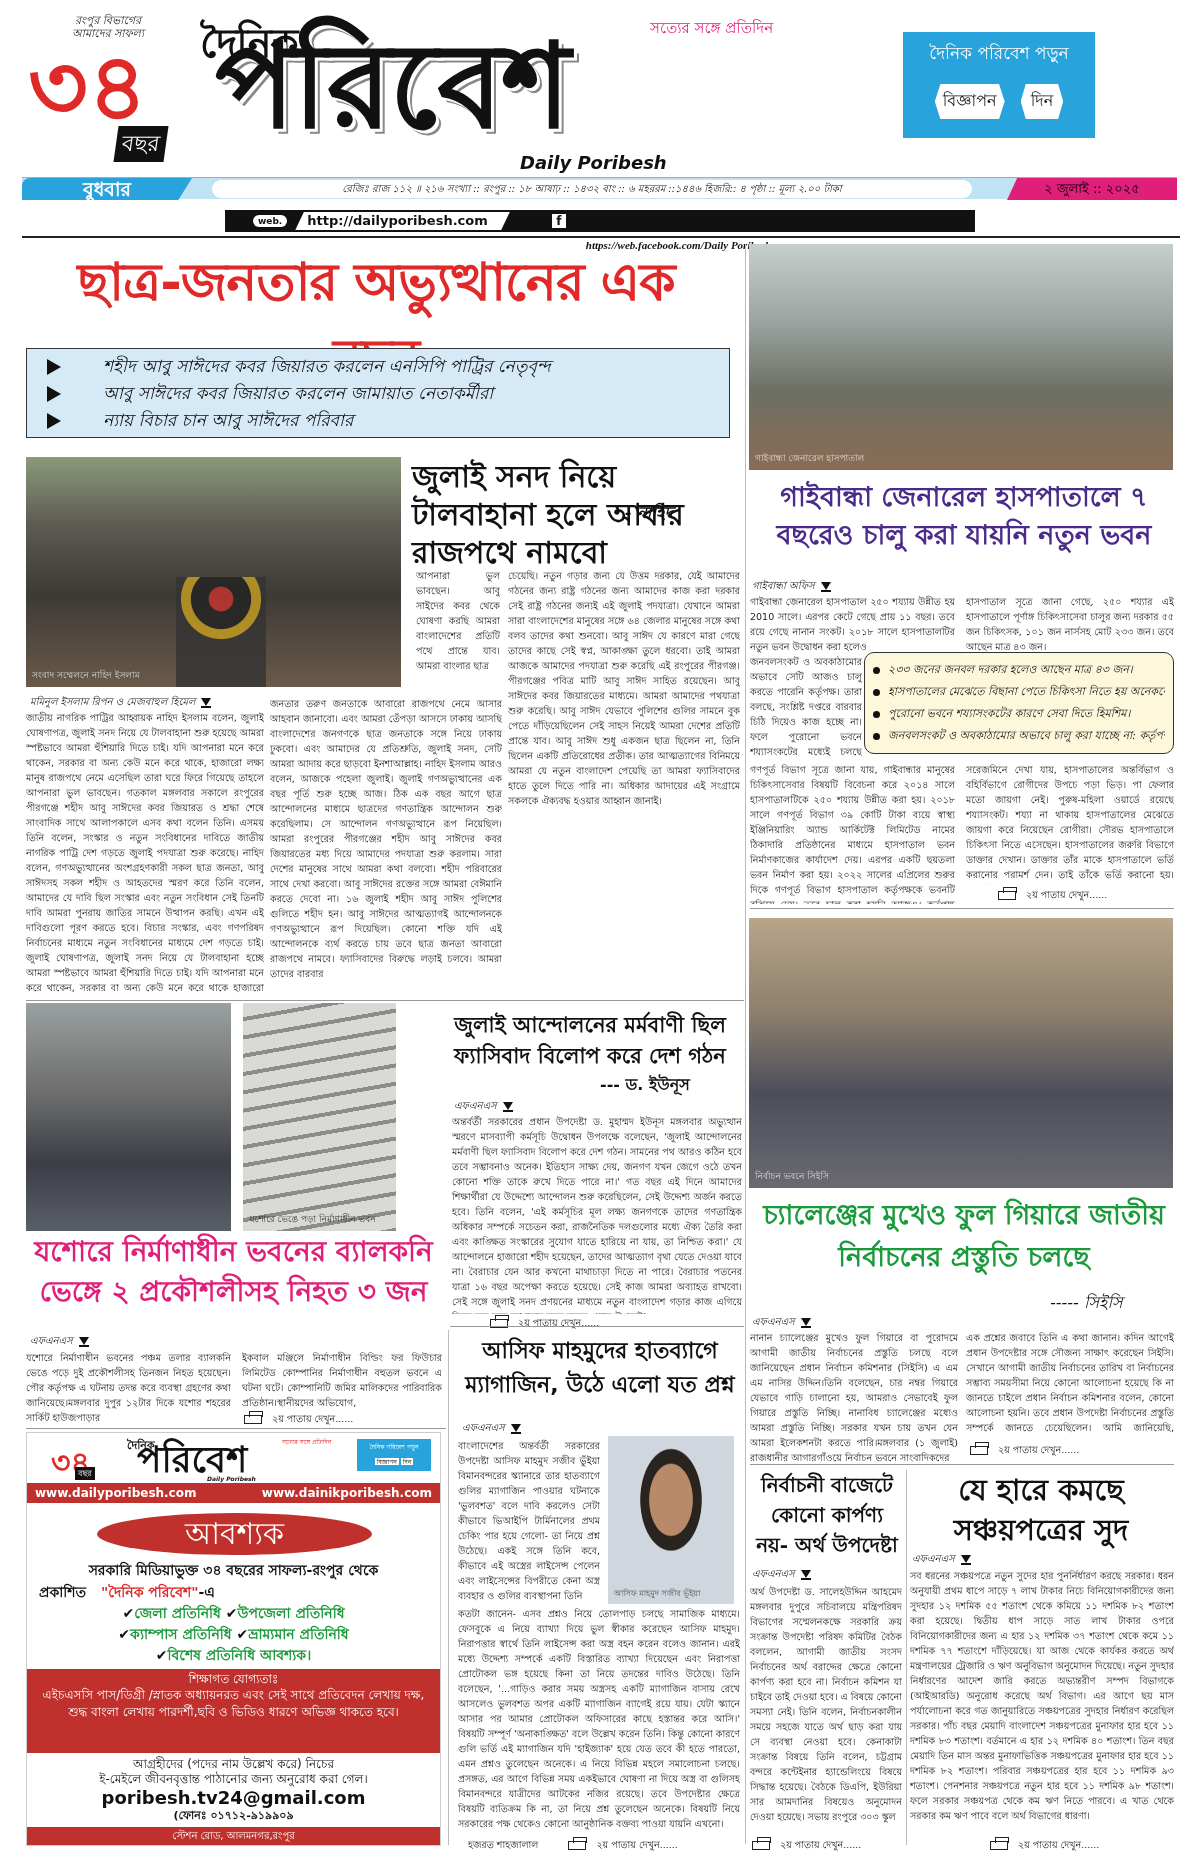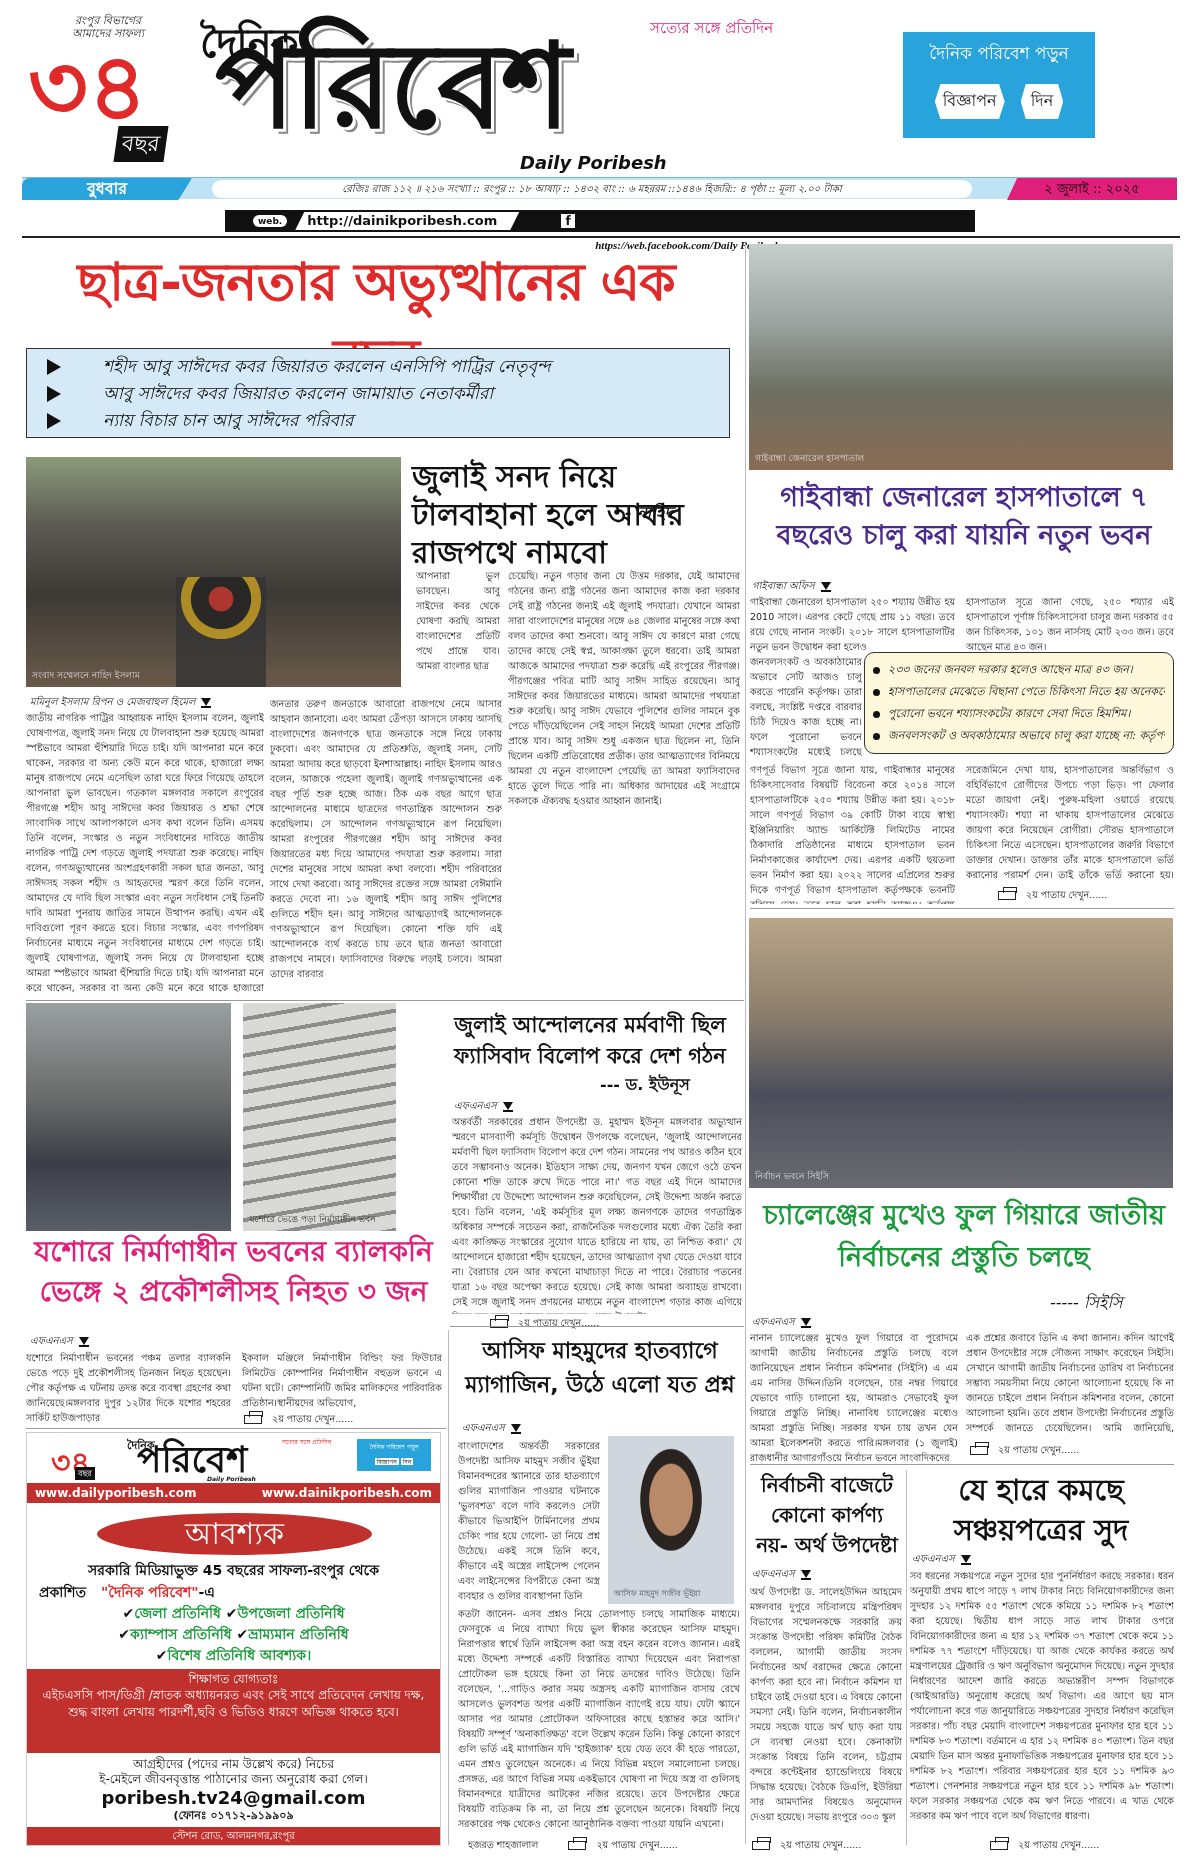--- a/index.html
+++ b/index.html
@@ -39,28 +39,28 @@
   <div class="abs" style="left:903px;top:32px;width:192px;height:106px;background:#29a3db;">
     <div style="text-align:center;font-size:17px;color:#fff;margin-top:8px;">দৈনিক পরিবেশ পড়ুন</div>
     <div style="display:flex;justify-content:center;gap:16px;margin-top:16px;">
       <span style="background:#fff;color:#111;font-size:16px;padding:4px 8px;clip-path:polygon(8% 0,92% 0,100% 50%,92% 100%,8% 100%,0 50%);">বিজ্ঞাপন</span>
       <span style="background:#fff;color:#111;font-size:16px;padding:4px 10px;clip-path:polygon(12% 0,88% 0,100% 50%,88% 100%,12% 100%,0 50%);">দিন</span>
     </div>
   </div>
 </div>
 
 <div class="abs" style="left:22px;top:177px;width:1155px;height:22px;background:#bfe3f5;border-top:1px solid #7fb8d6;">
-  <div class="abs" style="left:0;top:0;width:170px;height:22px;background:#29a3db;color:#fff;font-size:16px;font-weight:bold;text-align:center;line-height:22px;clip-path:polygon(0 0,100% 0,92% 100%,0 100%);border-top-left-radius:8px;">বুধবার</div>
+  <div class="abs" style="left:0;top:0;width:170px;height:22px;background:#29a3db;color:#fff;font-size:19px;font-weight:bold;text-align:center;line-height:22px;clip-path:polygon(0 0,100% 0,92% 100%,0 100%);border-top-left-radius:8px;">বুধবার</div>
   <div class="abs" style="left:190px;top:2px;width:760px;height:18px;background:#fff;border-radius:9px;font-size:10px;font-style:italic;color:#222;line-height:18px;text-align:center;white-space:nowrap;overflow:hidden;">রেজিঃ রাজ ১১২ ॥ ২১৬ সংখ্যা :: রংপুর :: ১৮ আষাঢ় :: ১৪৩২ বাং :: ৬ মহররম ::১৪৪৬ হিজরি:: ৪ পৃষ্ঠা :: মূল্য ২.০০ টাকা</div>
   <div class="abs" style="left:985px;top:0;width:170px;height:22px;background:#e01f7a;color:#000000;font-size:13px;text-align:center;line-height:22px;clip-path:polygon(6% 0,100% 0,100% 100%,0 100%);">২ জুলাই :: ২০২৫</div>
 </div>
 
 <div class="abs" style="left:225px;top:210px;width:750px;height:22px;background:#111;display:flex;align-items:center;">
   <span style="margin-left:28px;background:#fff;color:#111;font-size:9px;font-weight:bold;padding:1px 5px;border-radius:8px;">web.</span>
-  <span style="margin-left:8px;background:#fff;color:#111;font-size:13px;font-weight:bold;padding:1px 22px 1px 12px;height:18px;line-height:16px;clip-path:polygon(4% 0,100% 0,96% 100%,0 100%);">http://dainikporibesh.com</span>
+  <span style="margin-left:8px;background:#fff;color:#111;font-size:13px;font-weight:bold;padding:1px 22px 1px 12px;height:18px;line-height:16px;clip-path:polygon(4% 0,100% 0,96% 100%,0 100%);">http://dailyporibesh.com</span>
   <span style="margin-left:42px;background:#fff;color:#111;font-size:12px;font-weight:bold;width:14px;height:14px;text-align:center;line-height:14px;">f</span>
   <span class="serif" style="margin-left:6px;background:#fff;color:#111;font-size:11px;font-style:italic;font-weight:bold;padding:1px 20px 1px 14px;height:18px;line-height:16px;clip-path:polygon(4% 0,100% 0,96% 100%,0 100%);">https://web.facebook.com/Daily Poribesh</span>
 </div>
 <div class="abs rule" style="left:22px;top:236px;width:1158px;height:2px;background:#222;"></div>
 
 <div class="abs" style="left:26px;top:244px;width:700px;text-align:center;font-size:52px;font-weight:bold;color:#e02a2a;line-height:76px;letter-spacing:-1px;">ছাত্র-জনতার অভ্যুত্থানের এক বছর</div>
 
 <div class="abs" style="left:26px;top:348px;width:704px;height:90px;background:#d5e9f6;border:1px solid #333;padding:4px 0 0 20px;">
   <div style="display:flex;align-items:center;height:27px;">
     <span style="width:0;height:0;border-top:8px solid transparent;border-bottom:8px solid transparent;border-left:14px solid #111;margin-right:42px;"></span>
@@ -220,21 +220,21 @@
     <div class="abs" style="left:330px;top:6px;width:74px;height:32px;background:#29a3db;color:#fff;font-size:6px;text-align:center;padding-top:3px;">
       <div>দৈনিক পরিবেশ পড়ুন</div>
       <div style="margin-top:4px;"><span style="background:#fff;color:#111;padding:0 2px;">বিজ্ঞাপন</span> <span style="background:#fff;color:#111;padding:0 2px;">দিন</span></div>
     </div>
   </div>
   <div class="abs" style="left:0;top:50px;width:413px;height:20px;background:#c0302c;display:flex;justify-content:space-between;align-items:center;padding:0 8px;">
     <span style="color:#fff;font-size:12px;font-weight:bold;">www.dailyporibesh.com</span>
     <span style="color:#fff;font-size:12px;font-weight:bold;">www.dainikporibesh.com</span>
   </div>
   <div class="abs" style="left:70px;top:80px;width:275px;height:42px;background:#c0302c;border-radius:50%;color:#fff;font-size:30px;text-align:center;line-height:42px;">আবশ্যক</div>
-  <div class="abs" style="left:0;top:126px;width:413px;text-align:center;font-size:14px;font-weight:bold;color:#111;">সরকারি মিডিয়াভুক্ত 45 বছরের সাফল্য-রংপুর থেকে</div>
+  <div class="abs" style="left:0;top:126px;width:413px;text-align:center;font-size:14px;font-weight:bold;color:#111;">সরকারি মিডিয়াভুক্ত ৩৪ বছরের সাফল্য-রংপুর থেকে</div>
   <div class="abs" style="left:12px;top:148px;font-size:14px;font-weight:bold;color:#111;">
     <span>প্রকাশিত</span>
     <span style="color:#e02a2a;margin-left:10px;">"দৈনিক পরিবেশ"</span><span>-এ</span>
   </div>
   <div class="abs" style="left:0;top:170px;width:413px;text-align:center;font-size:14px;font-weight:bold;color:#1a9a3a;line-height:21px;">
     <div><span style="color:#111;">✔</span><span>জেলা প্রতিনিধি</span> <span style="color:#111;">✔</span><span>উপজেলা প্রতিনিধি</span></div>
     <div><span style="color:#111;">✔</span><span>ক্যাম্পাস প্রতিনিধি</span> <span style="color:#111;">✔</span><span>ভ্রাম্যমান প্রতিনিধি</span></div>
     <div><span style="color:#111;">✔</span><span>বিশেষ প্রতিনিধি আবশ্যক।</span></div>
   </div>
   <div class="abs" style="left:0;top:236px;width:413px;height:84px;background:#c0302c;color:#fff;text-align:center;padding:2px 12px;">

